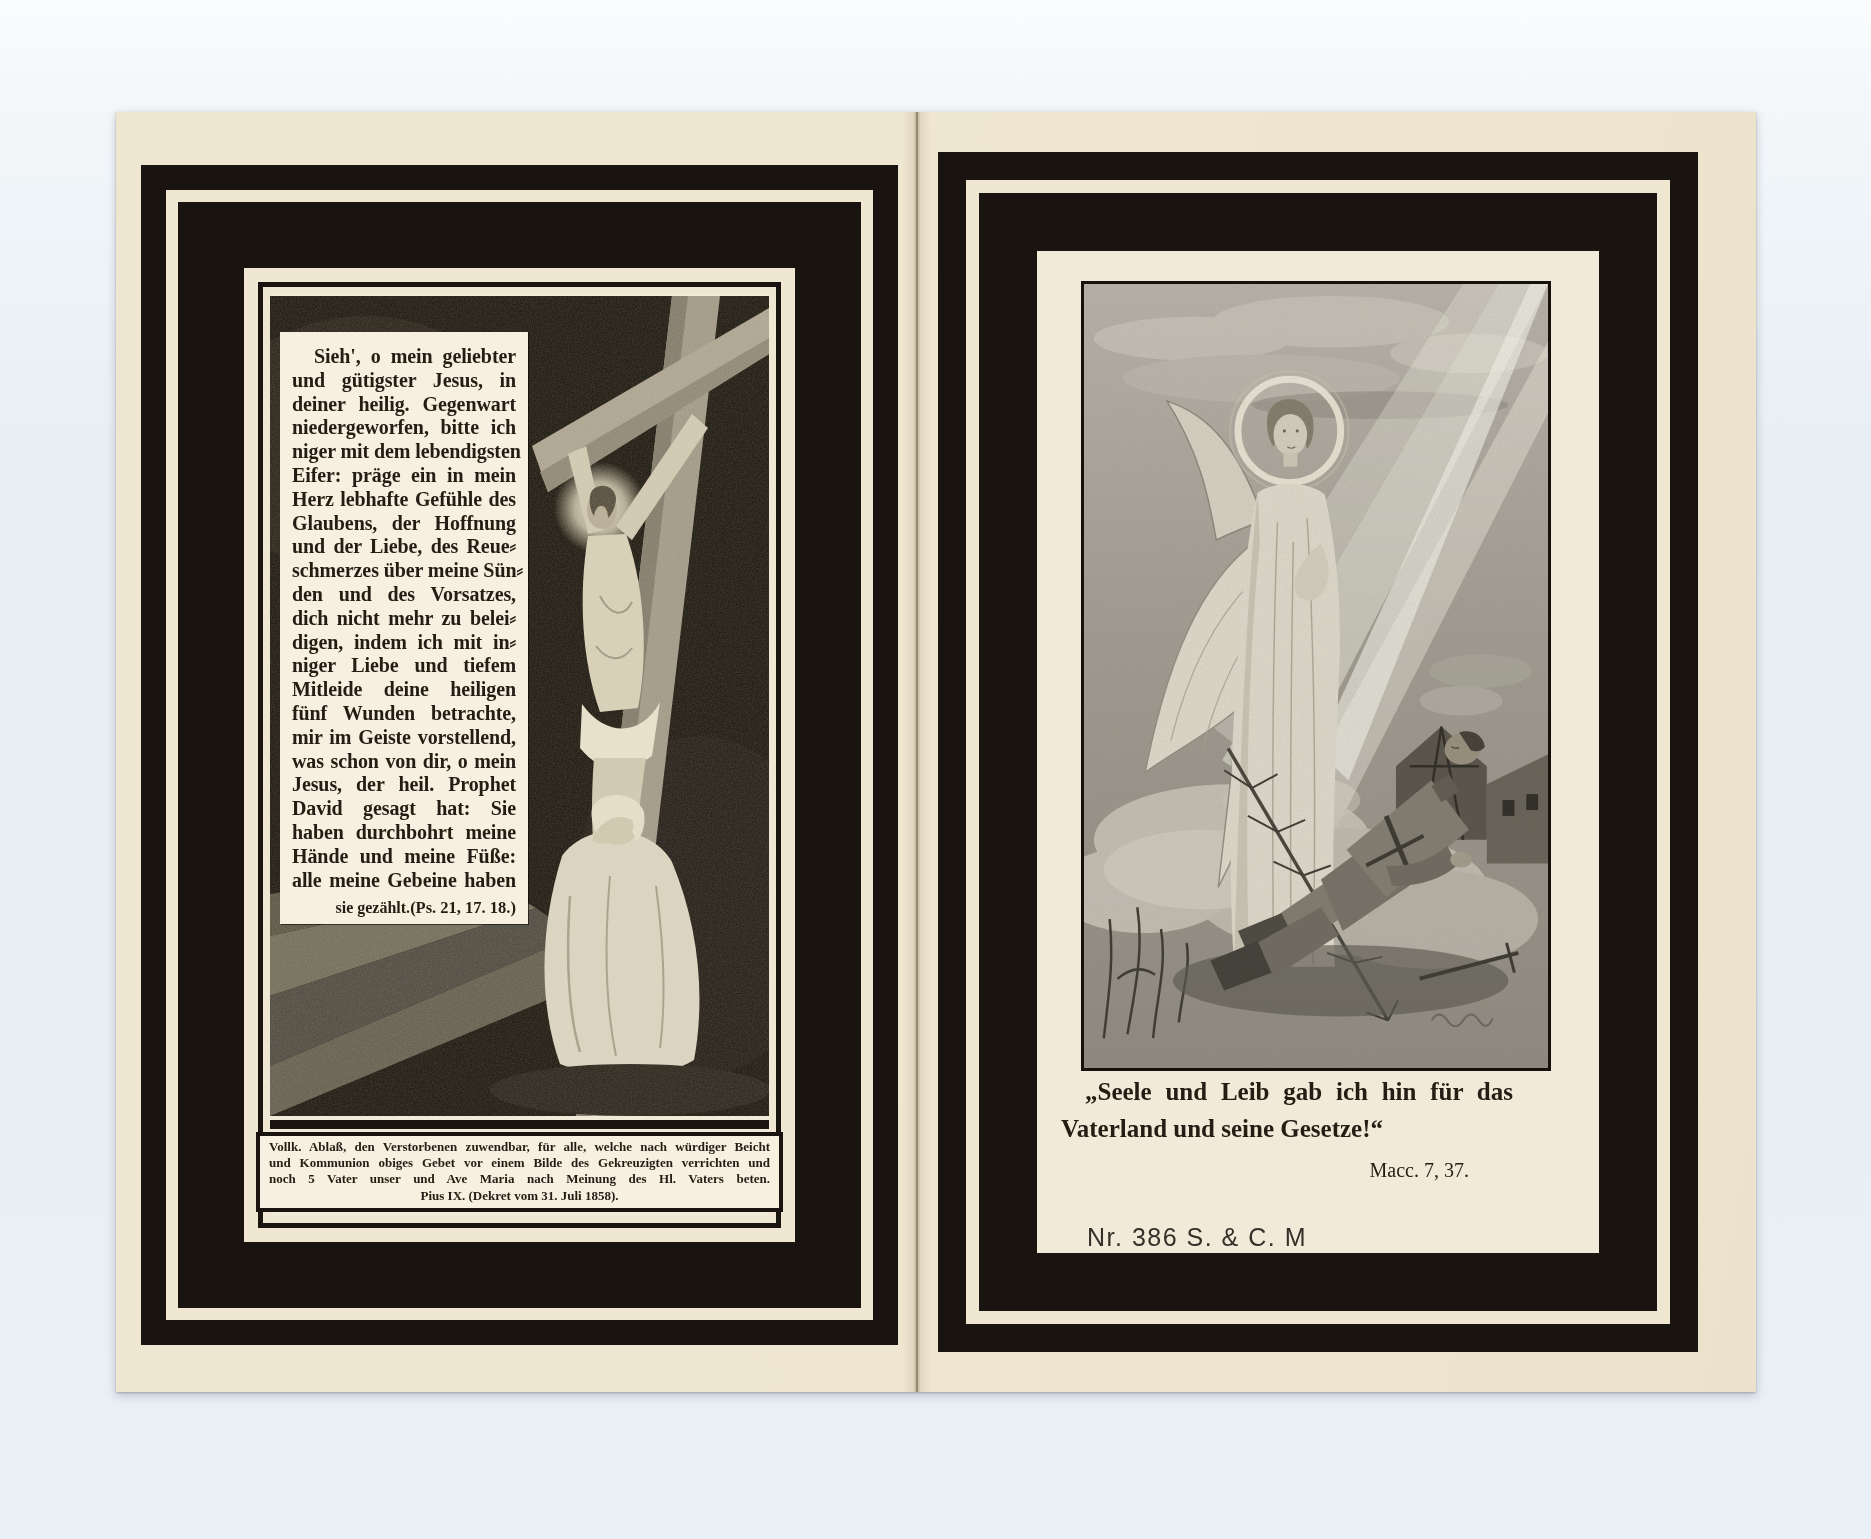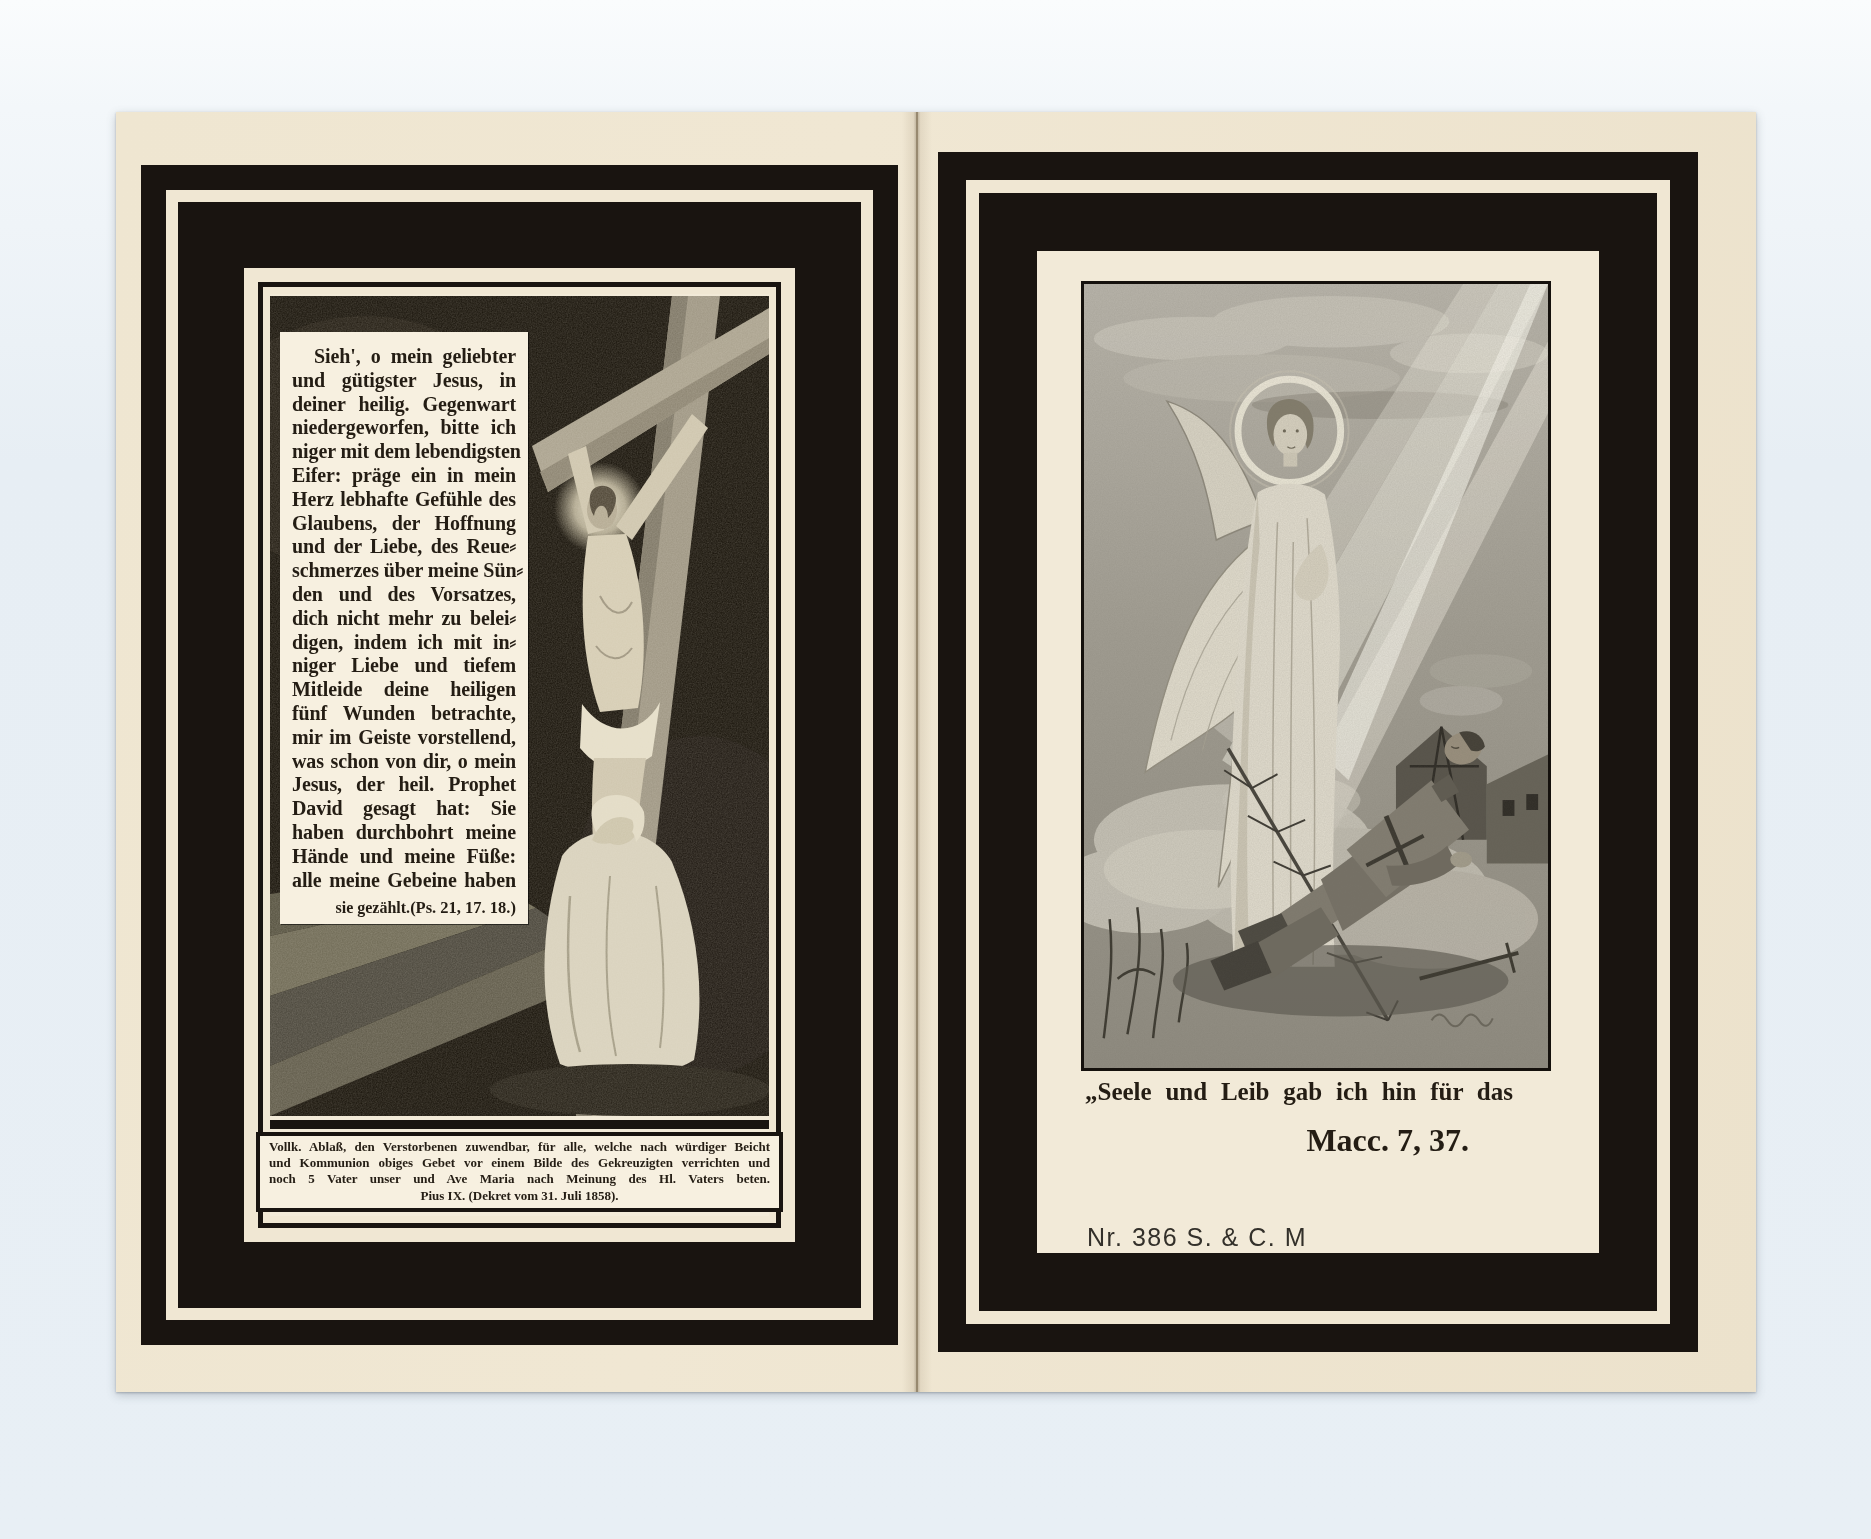--- a/index.html
+++ b/index.html
@@ -54,21 +54,21 @@
   .pr-b2{position:absolute;inset:13px;border:58px solid var(--frame,#191410);background:#f2ead8;}
   .pr-int{position:absolute;inset:0;}
   .image-frame{position:absolute;left:44px;top:30px;width:470px;height:790px;
     border:3px solid #15110d;background:#9b978c;}
   .engraving-r{width:100%;height:100%;display:block;}
 
   .quote{position:absolute;left:24px;top:822px;width:452px;}
   .q1{font-weight:bold;font-size:25px;line-height:37px;color:#241d14;white-space:nowrap;
     text-indent:24px;text-align:justify;text-align-last:justify;}
   .q2{font-weight:bold;font-size:25px;line-height:37px;color:#241d14;}
-  .cite{font-weight:bold;font-size:32px;color:#241d14;text-align:right;padding-right:44px;margin-top:12px;}
+  .cite{font-weight:normal;font-size:20px;color:#241d14;text-align:right;padding-right:44px;margin-top:12px;}
   .pub{position:absolute;left:50px;top:972px;font-family:"Liberation Sans","DejaVu Sans",sans-serif;
     font-size:25px;letter-spacing:1.5px;color:#33302a;}
 </style>
 </head>
 <body>
 
 <div class="stage">
   <div class="card">
 
     <section class="panel-left">
@@ -287,20 +287,21 @@
                 <path d="M428,664 L436,694" stroke="#3b382f" stroke-width="3"></path>
               </g>
 
               <path d="M352,742 q8,-12 16,0 t16,0 t16,0 t14,-2" stroke="#6b675c" stroke-width="2" fill="none"></path>
               <rect x="0" y="0" width="470" height="790" filter="url(#grainR)"></rect>
             </svg>
           </div>
 
           <div class="quote">
             <div class="q1">„Seele und Leib gab ich hin für das</div>
+            <div class="q2">Vaterland und seine Gesetze!“</div>
             <div class="cite">Macc. 7, 37.</div>
           </div>
 
           <div class="pub">Nr. 386 S. &amp; C. M</div>
 
         </div>
       </div>
     </section>
 
     <div class="fold"></div>

